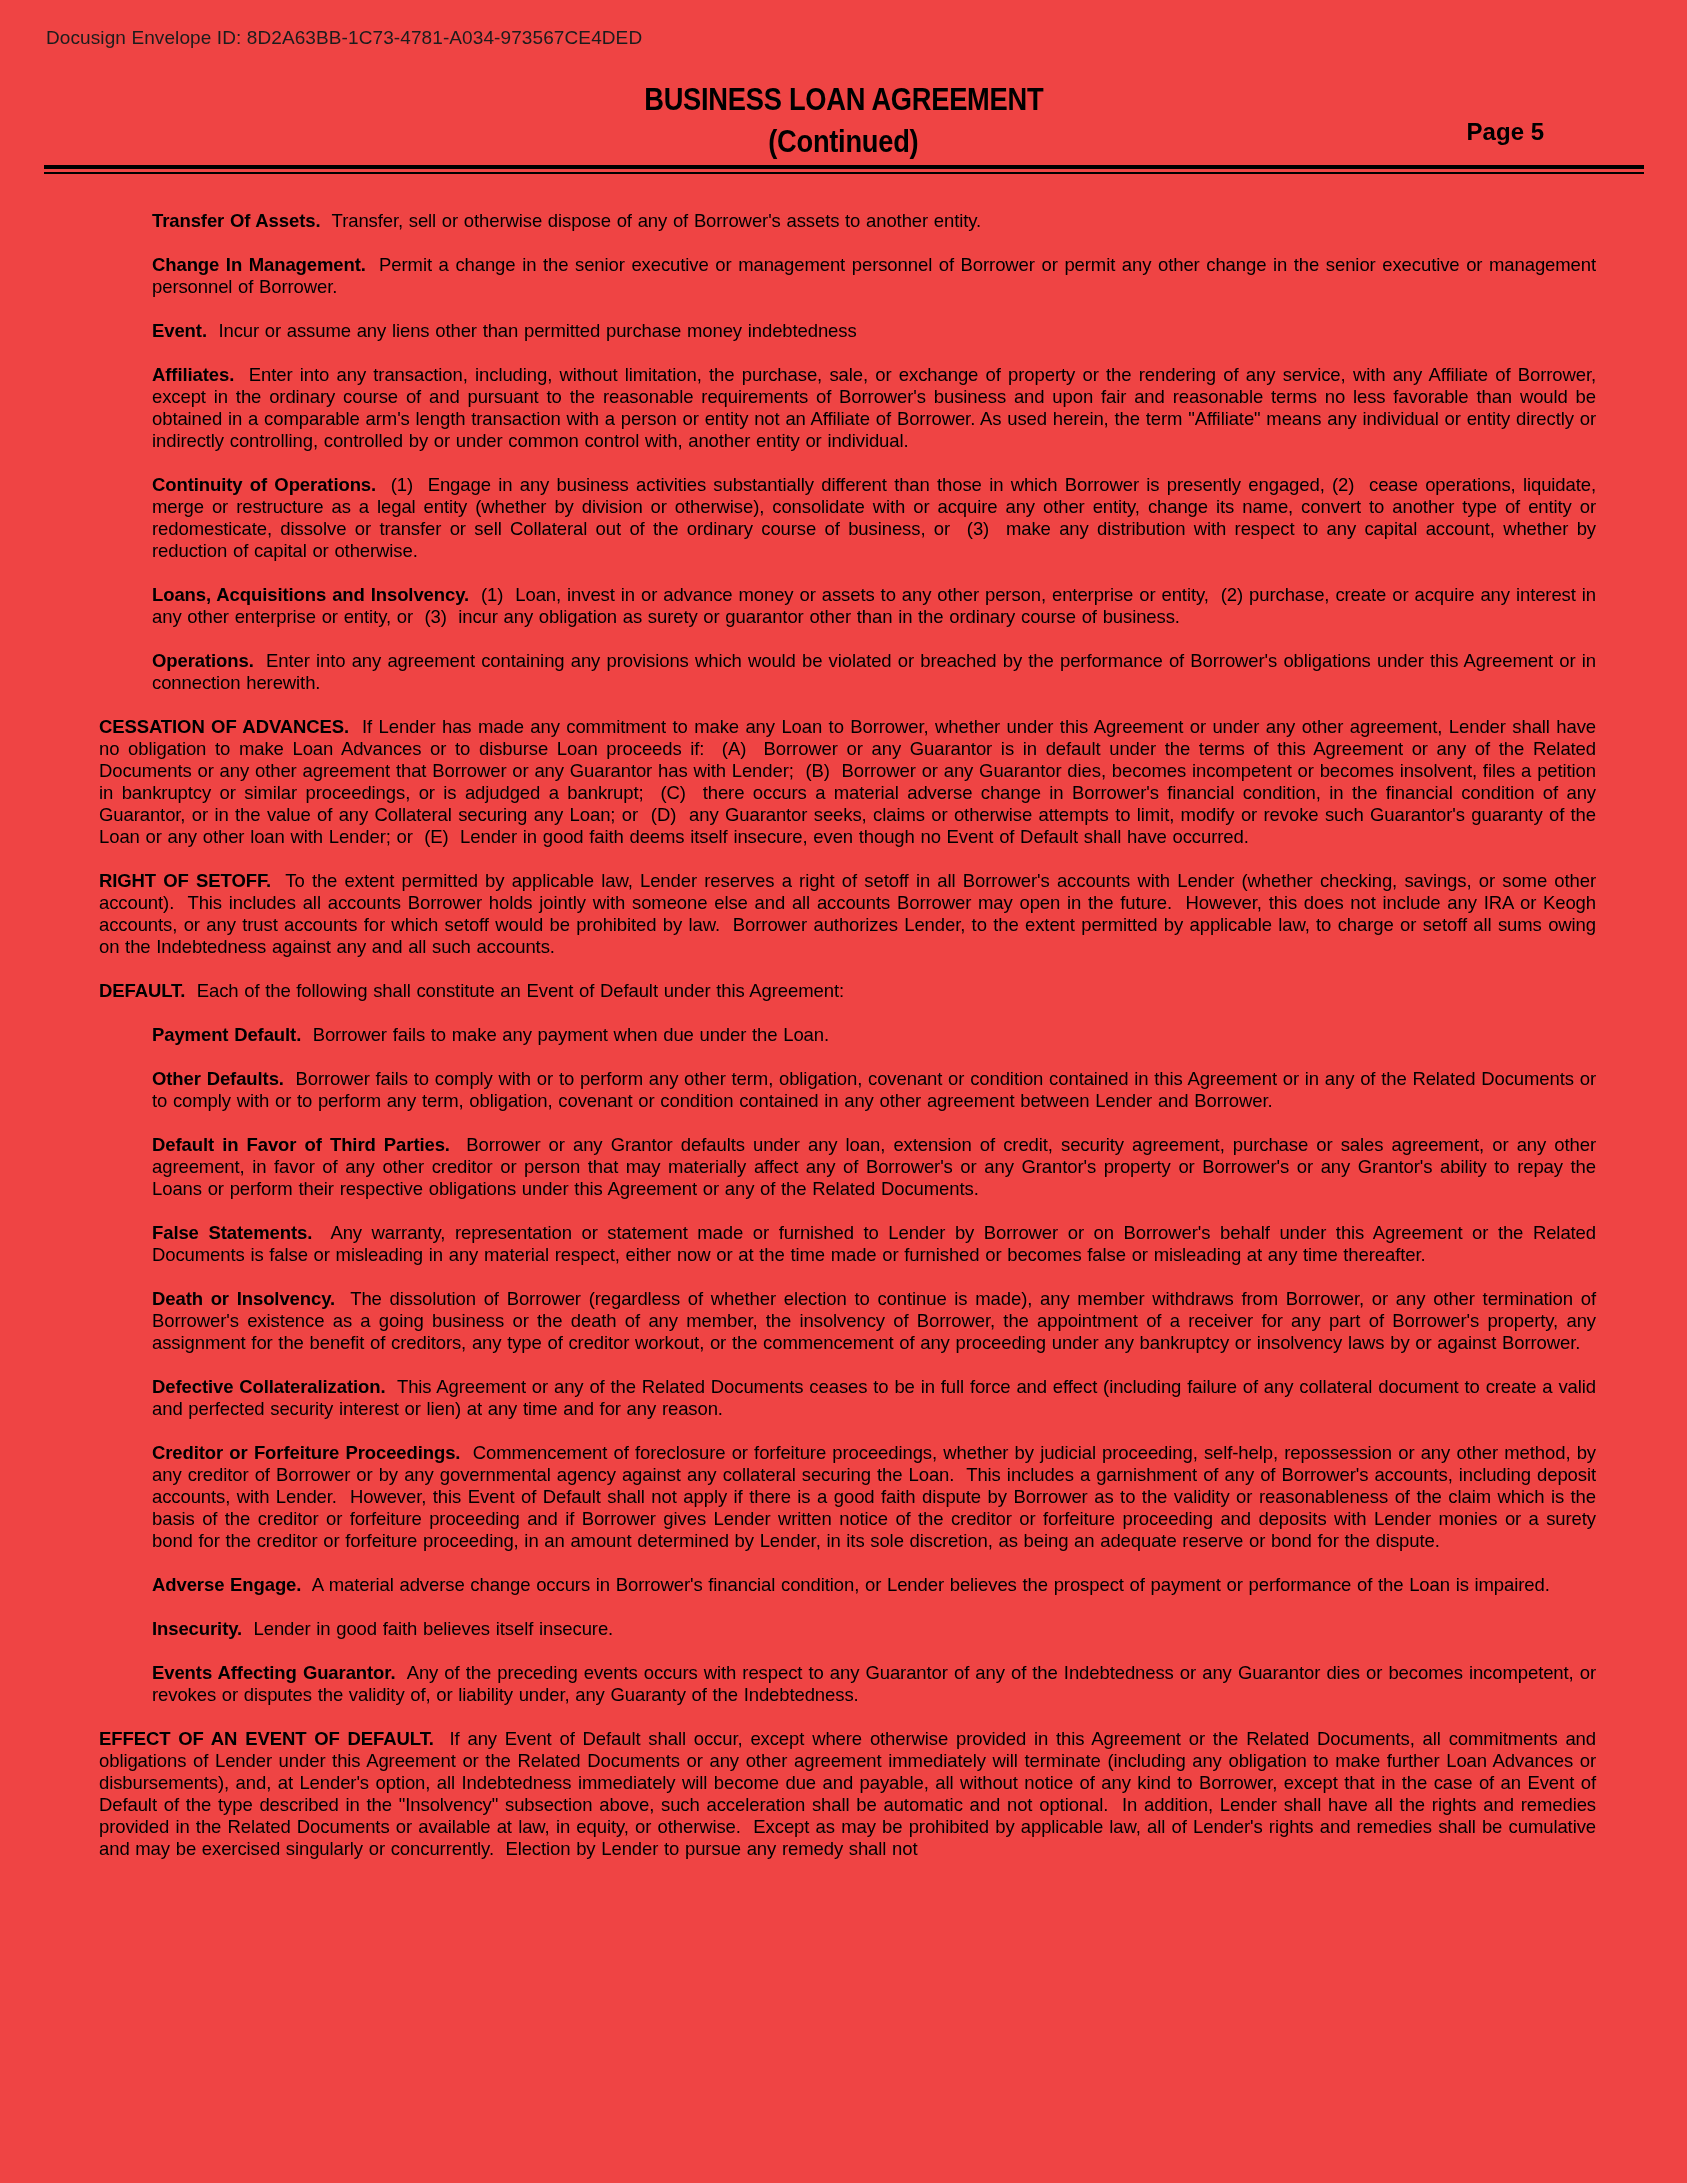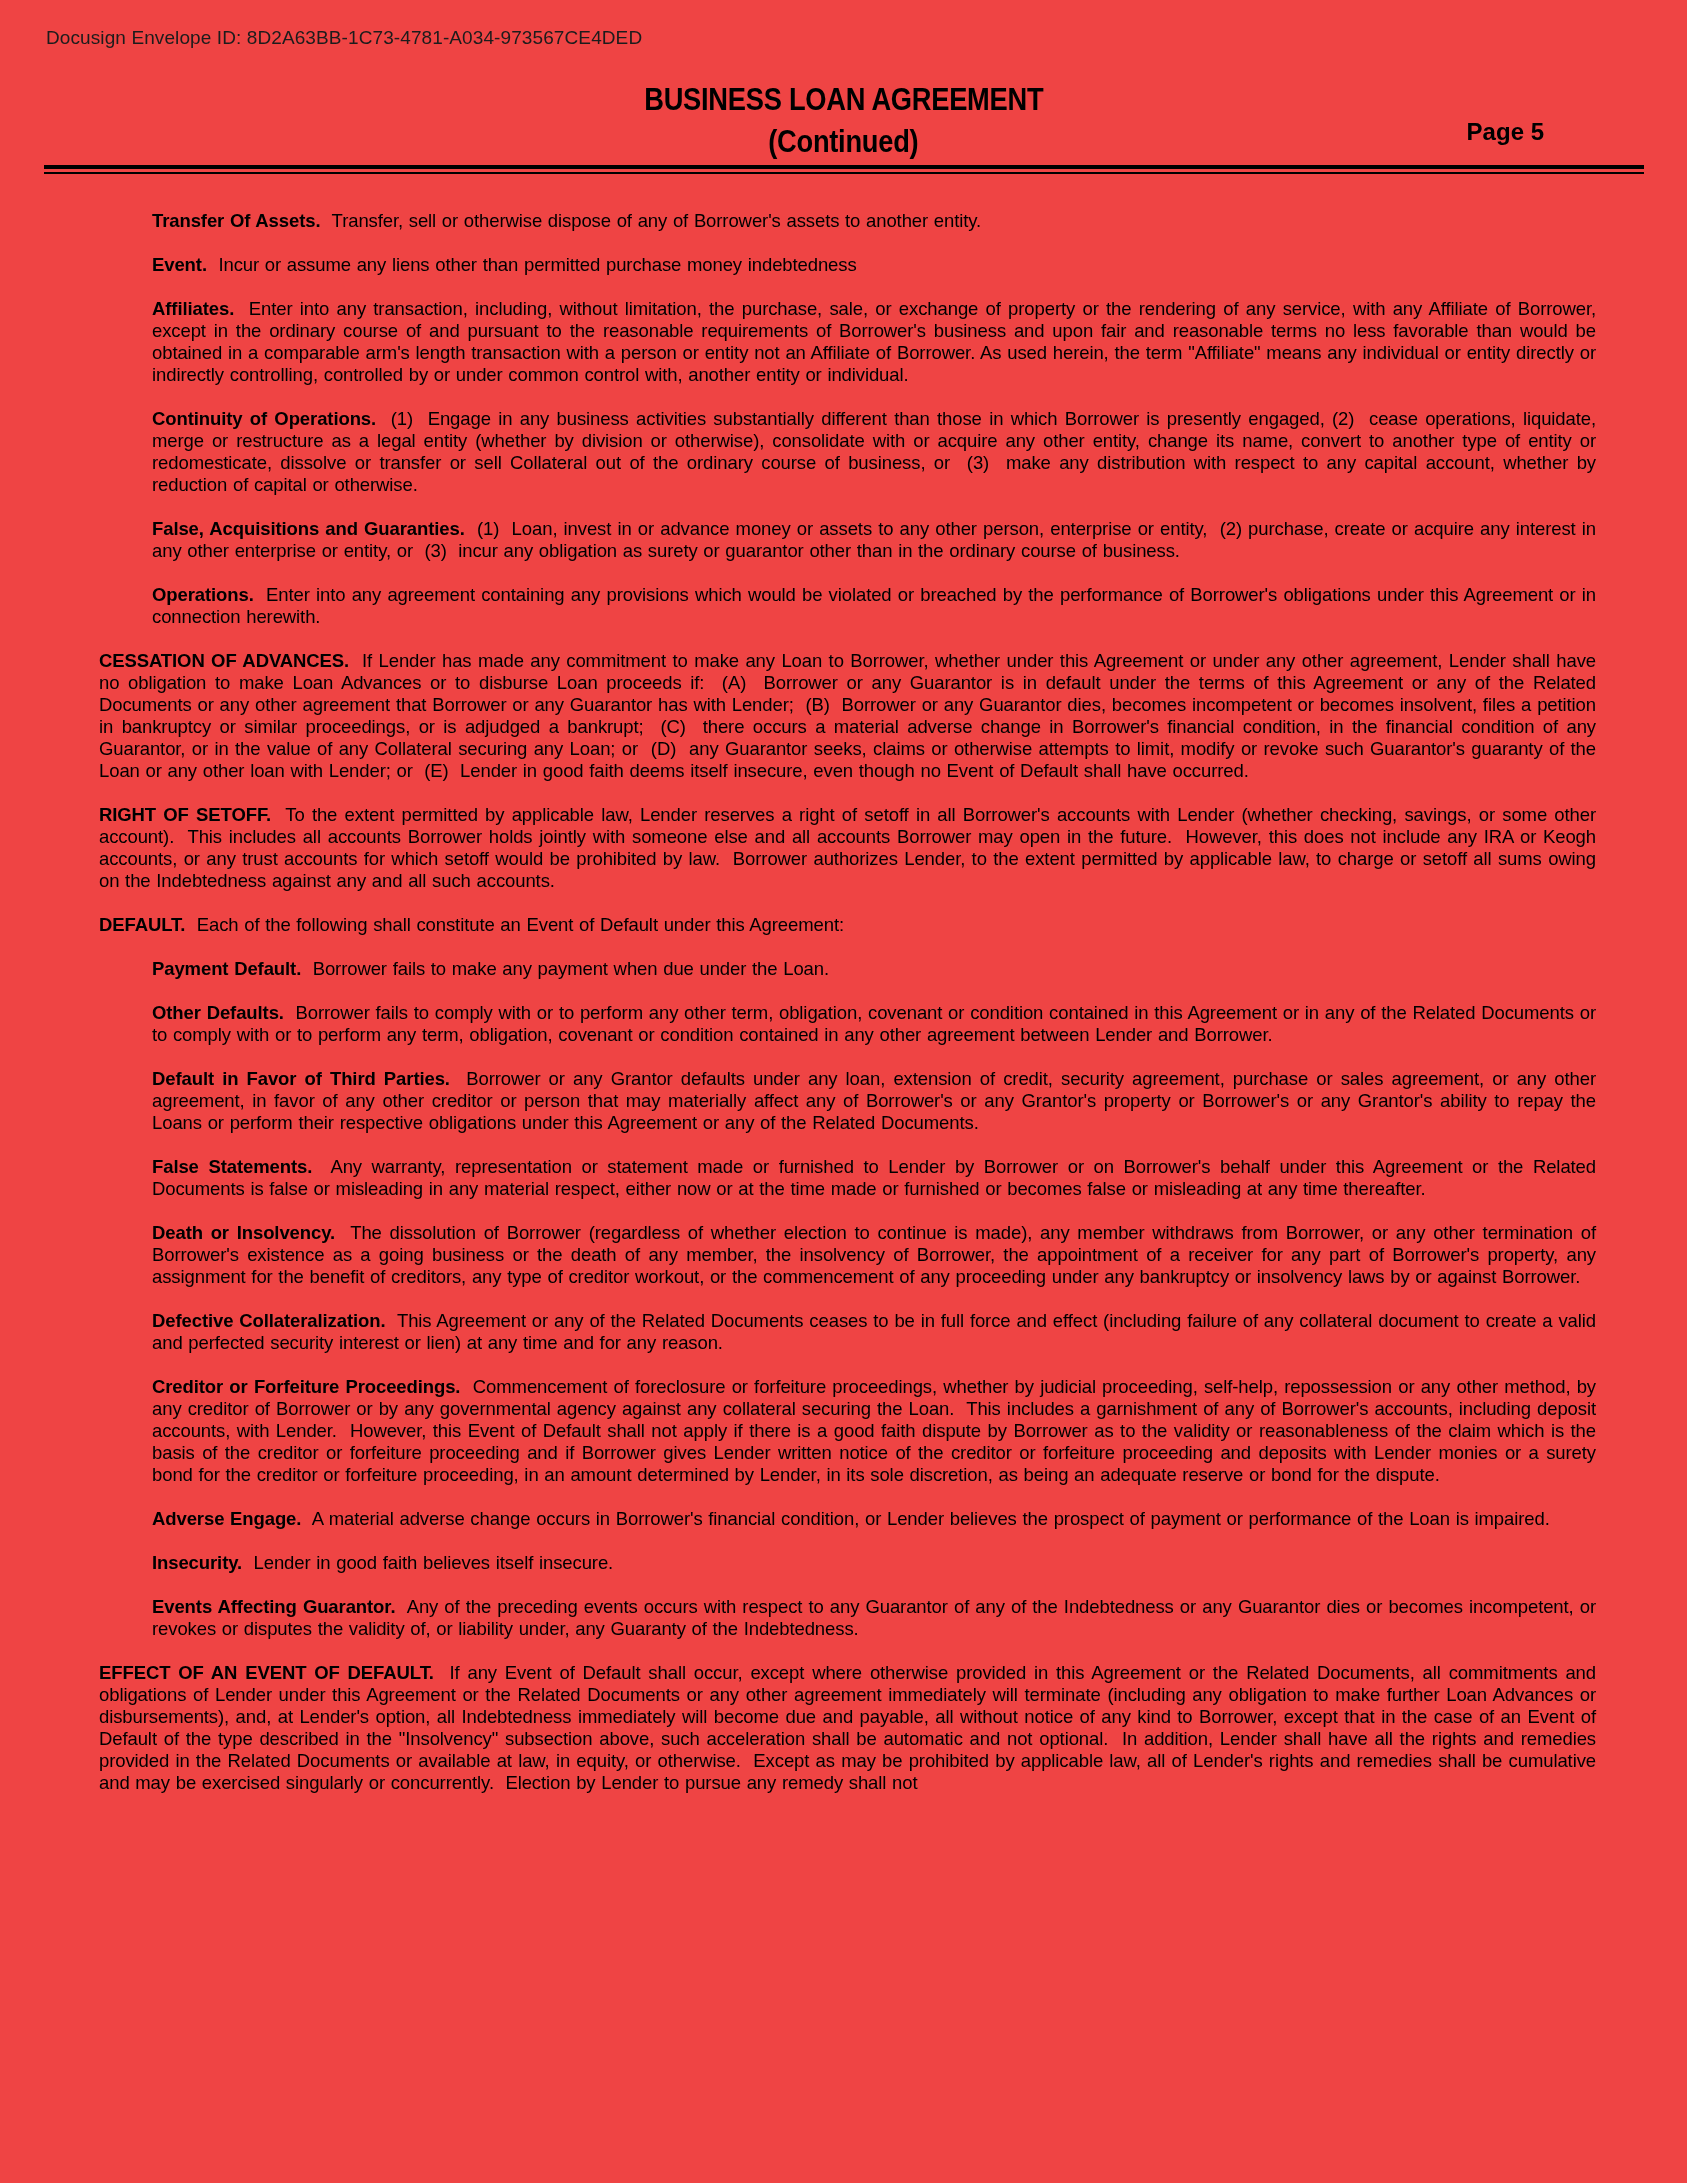--- a/index.html
+++ b/index.html
@@ -88,24 +88,25 @@
       <span class="tinner">(Continued)</span>
     </span>
   </div>
 
   <div class="pagelabel">Page 5</div>
 
   <div class="rule"></div>
 
   <div class="docbody">
       <p class="para sub"><b class="lead">Transfer Of Assets.</b><span>&nbsp; Transfer, sell or otherwise dispose of any of Borrower's assets to another entity.</span></p>
+      <p class="para sub"><b class="lead">Change In Management.</b><span>&nbsp; Permit a change in the senior executive or management personnel of Borrower or permit any other change in the senior executive or management personnel of Borrower.</span></p>
       <p class="para sub"><b class="lead">Event.</b><span>&nbsp; Incur or assume any liens other than permitted purchase money indebtedness</span></p>
       <p class="para sub"><b class="lead">Affiliates.</b><span>&nbsp; Enter into any transaction, including, without limitation, the purchase, sale, or exchange of property or the rendering of any service, with any Affiliate of Borrower, except in the ordinary course of and pursuant to the reasonable requirements of Borrower's business and upon fair and reasonable terms no less favorable than would be obtained in a comparable arm's length transaction with a person or entity not an Affiliate of Borrower. As used herein, the term "Affiliate" means any individual or entity directly or indirectly controlling, controlled by or under common control with, another entity or individual.</span></p>
       <p class="para sub"><b class="lead">Continuity of Operations.</b><span>&nbsp; (1)&nbsp; Engage in any business activities substantially different than those in which Borrower is presently engaged, (2)&nbsp; cease operations, liquidate, merge or restructure as a legal entity (whether by division or otherwise), consolidate with or acquire any other entity, change its name, convert to another type of entity or redomesticate, dissolve or transfer or sell Collateral out of the ordinary course of business, or&nbsp; (3)&nbsp; make any distribution with respect to any capital account, whether by reduction of capital or otherwise.</span></p>
-      <p class="para sub"><b class="lead">False, Acquisitions and Guaranties.</b><span>&nbsp; (1)&nbsp; Loan, invest in or advance money or assets to any other person, enterprise or entity,&nbsp; (2) purchase, create or acquire any interest in any other enterprise or entity, or&nbsp; (3)&nbsp; incur any obligation as surety or guarantor other than in the ordinary course of business.</span></p>
+      <p class="para sub"><b class="lead">Loans, Acquisitions and Insolvency.</b><span>&nbsp; (1)&nbsp; Loan, invest in or advance money or assets to any other person, enterprise or entity,&nbsp; (2) purchase, create or acquire any interest in any other enterprise or entity, or&nbsp; (3)&nbsp; incur any obligation as surety or guarantor other than in the ordinary course of business.</span></p>
       <p class="para sub"><b class="lead">Operations.</b><span>&nbsp; Enter into any agreement containing any provisions which would be violated or breached by the performance of Borrower's obligations under this Agreement or in connection herewith.</span></p>
       <p class="para main"><b class="lead">CESSATION OF ADVANCES.</b><span>&nbsp; If Lender has made any commitment to make any Loan to Borrower, whether under this Agreement or under any other agreement, Lender shall have no obligation to make Loan Advances or to disburse Loan proceeds if:&nbsp; (A)&nbsp; Borrower or any Guarantor is in default under the terms of this Agreement or any of the Related Documents or any other agreement that Borrower or any Guarantor has with Lender;&nbsp; (B)&nbsp; Borrower or any Guarantor dies, becomes incompetent or becomes insolvent, files a petition in bankruptcy or similar proceedings, or is adjudged a bankrupt;&nbsp; (C)&nbsp; there occurs a material adverse change in Borrower's financial condition, in the financial condition of any Guarantor, or in the value of any Collateral securing any Loan; or&nbsp; (D)&nbsp; any Guarantor seeks, claims or otherwise attempts to limit, modify or revoke such Guarantor's guaranty of the Loan or any other loan with Lender; or&nbsp; (E)&nbsp; Lender in good faith deems itself insecure, even though no Event of Default shall have occurred.</span></p>
       <p class="para main"><b class="lead">RIGHT OF SETOFF.</b><span>&nbsp; To the extent permitted by applicable law, Lender reserves a right of setoff in all Borrower's accounts with Lender (whether checking, savings, or some other account).&nbsp; This includes all accounts Borrower holds jointly with someone else and all accounts Borrower may open in the future.&nbsp; However, this does not include any IRA or Keogh accounts, or any trust accounts for which setoff would be prohibited by law.&nbsp; Borrower authorizes Lender, to the extent permitted by applicable law, to charge or setoff all sums owing on the Indebtedness against any and all such accounts.</span></p>
       <p class="para main"><b class="lead">DEFAULT.</b><span>&nbsp; Each of the following shall constitute an Event of Default under this Agreement:</span></p>
       <p class="para sub"><b class="lead">Payment Default.</b><span>&nbsp; Borrower fails to make any payment when due under the Loan.</span></p>
       <p class="para sub"><b class="lead">Other Defaults.</b><span>&nbsp; Borrower fails to comply with or to perform any other term, obligation, covenant or condition contained in this Agreement or in any of the Related Documents or to comply with or to perform any term, obligation, covenant or condition contained in any other agreement between Lender and Borrower.</span></p>
       <p class="para sub"><b class="lead">Default in Favor of Third Parties.</b><span>&nbsp; Borrower or any Grantor defaults under any loan, extension of credit, security agreement, purchase or sales agreement, or any other agreement, in favor of any other creditor or person that may materially affect any of Borrower's or any Grantor's property or Borrower's or any Grantor's ability to repay the Loans or perform their respective obligations under this Agreement or any of the Related Documents.</span></p>
       <p class="para sub"><b class="lead">False Statements.</b><span>&nbsp; Any warranty, representation or statement made or furnished to Lender by Borrower or on Borrower's behalf under this Agreement or the Related Documents is false or misleading in any material respect, either now or at the time made or furnished or becomes false or misleading at any time thereafter.</span></p>
       <p class="para sub"><b class="lead">Death or Insolvency.</b><span>&nbsp; The dissolution of Borrower (regardless of whether election to continue is made), any member withdraws from Borrower, or any other termination of Borrower's existence as a going business or the death of any member, the insolvency of Borrower, the appointment of a receiver for any part of Borrower's property, any assignment for the benefit of creditors, any type of creditor workout, or the commencement of any proceeding under any bankruptcy or insolvency laws by or against Borrower.</span></p>
       <p class="para sub"><b class="lead">Defective Collateralization.</b><span>&nbsp; This Agreement or any of the Related Documents ceases to be in full force and effect (including failure of any collateral document to create a valid and perfected security interest or lien) at any time and for any reason.</span></p>

